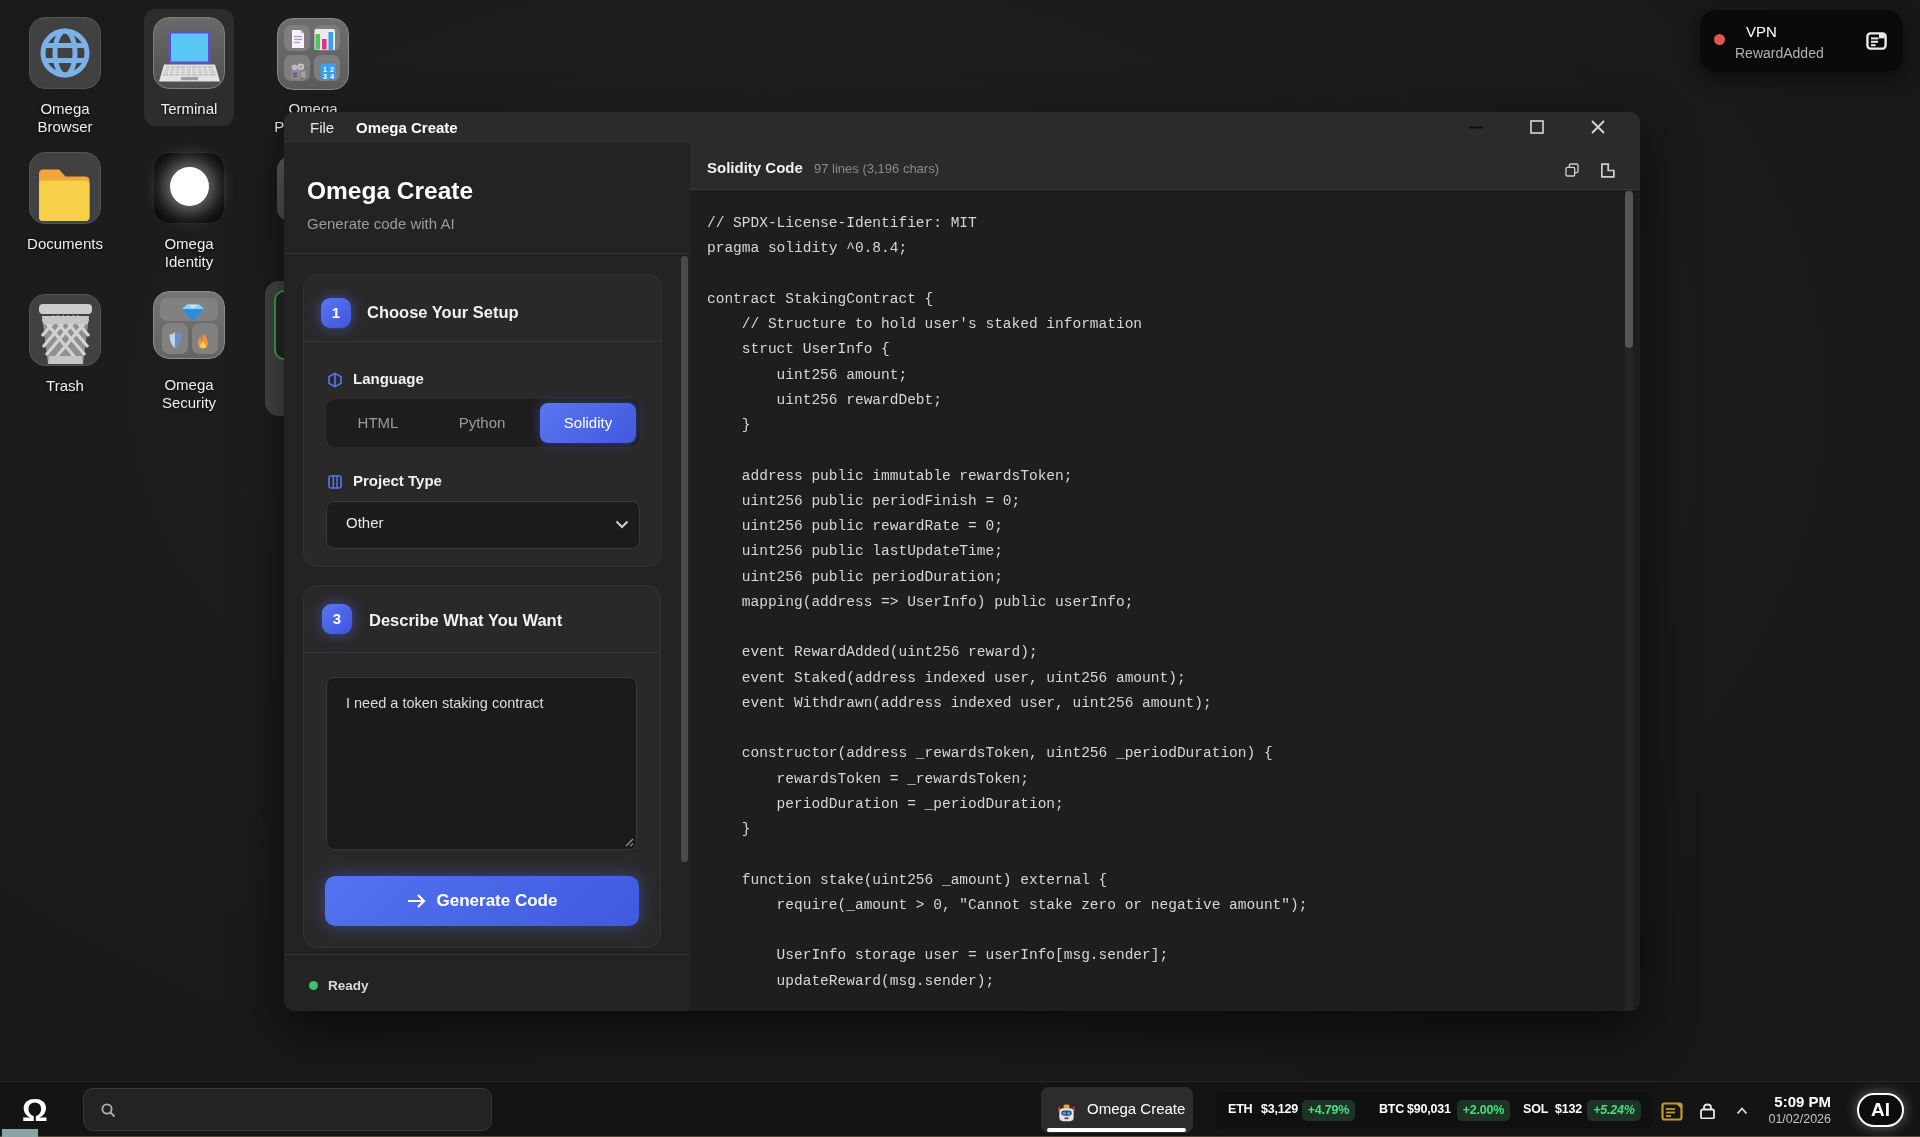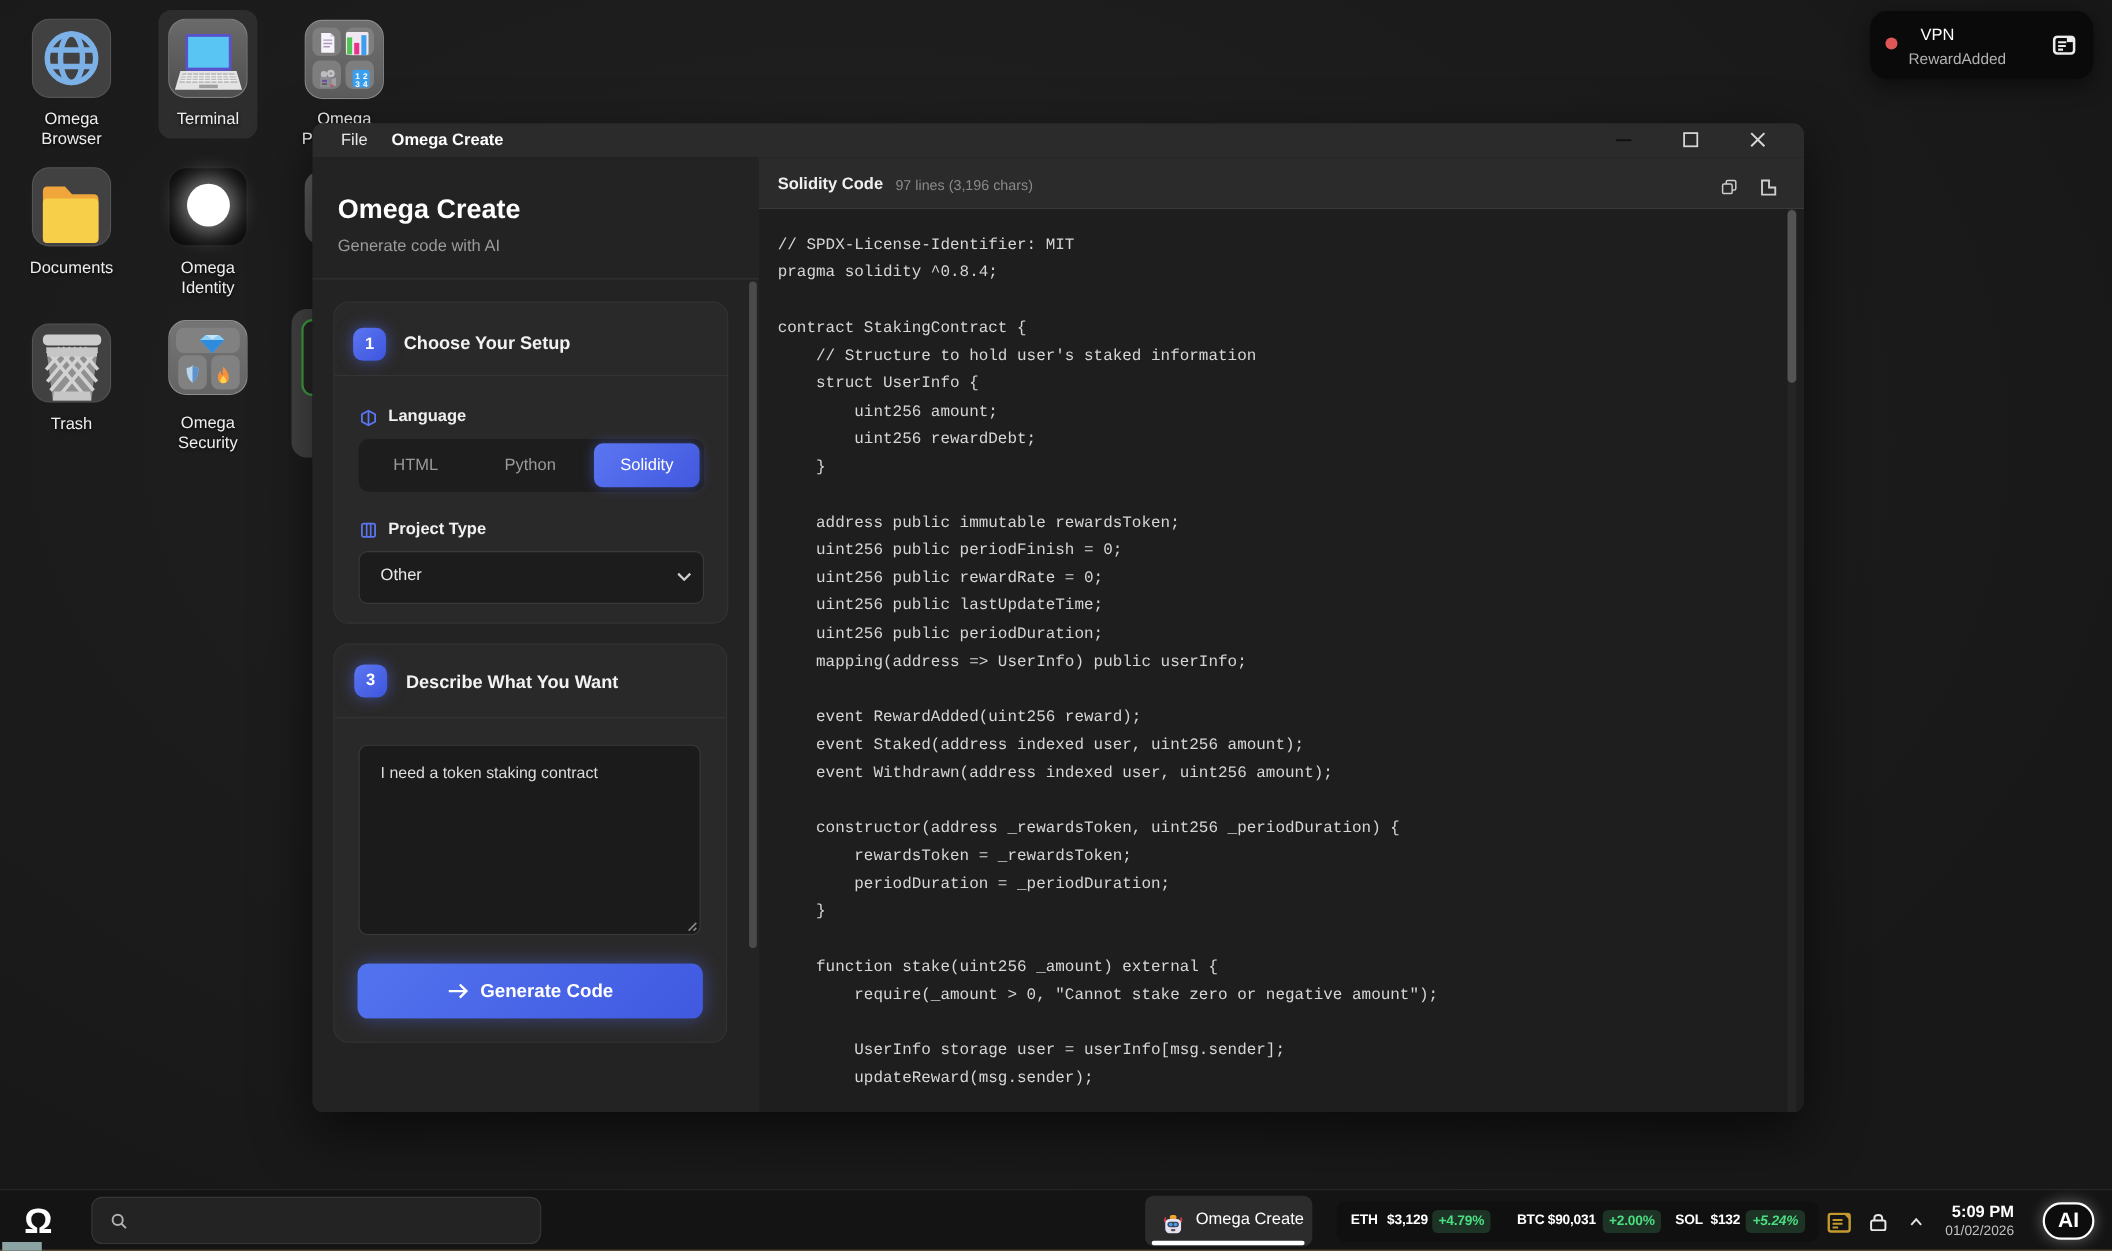--- a/index.html
+++ b/index.html
@@ -234,20 +234,24 @@
             <svg width="20" height="16" viewBox="0 0 20 16">
                 <path d="M1 8 L17 8 M11 2 L17 8 L11 14" fill="none" stroke="#fff" stroke-width="2.2"></path>
               </svg>
             <span style="font-size:17px; font-weight:bold; color:#fff;">Generate Code</span>
           </div>
         </div>
       </div>
 
       <div class="abs" style="left:397px; top:113px; width:7px; height:606px; background:#4a4a4a; border-radius:4px;"></div>
 
+      <div class="abs" style="left:0; top:811px; width:406px; height:57px; border-top:1px solid #343434;">
+        <div class="abs" style="left:25px; top:26px; width:9px; height:9px; border-radius:50%; background:#3fbf6f;"></div>
+        <div class="abs" style="left:44px; top:23px; font-size:13.5px; font-weight:bold; color:#d8d8d8;">Ready</div>
+      </div>
     </div>
 
     <div class="abs" style="left:406px; top:31px; width:950px; height:868px; background:#1f1e1e;">
       <div class="abs" style="left:0; top:0; width:950px; height:47px; background:#2c2b2b; border-bottom:1px solid #3a3939;text-align:right;">
         <div class="abs" style="left:17px; top:16px; font-size:15px; font-weight:bold; color:#f0f0f0;">Solidity Code</div>
         <div class="abs" style="left:124px; top:18px; font-size:13px; color:#8a8a8a;">97 lines (3,196 chars)</div>
         <svg width="16" height="16" viewBox="0 0 24 24" style="position:absolute;left:874px;top:19px;">
           <rect x="8" y="3" width="13" height="13" rx="2" fill="none" stroke="#cfcfcf" stroke-width="2"></rect>
           <rect x="3" y="8" width="13" height="13" rx="2" fill="#2c2b2b" stroke="#cfcfcf" stroke-width="2"></rect>
         </svg>

